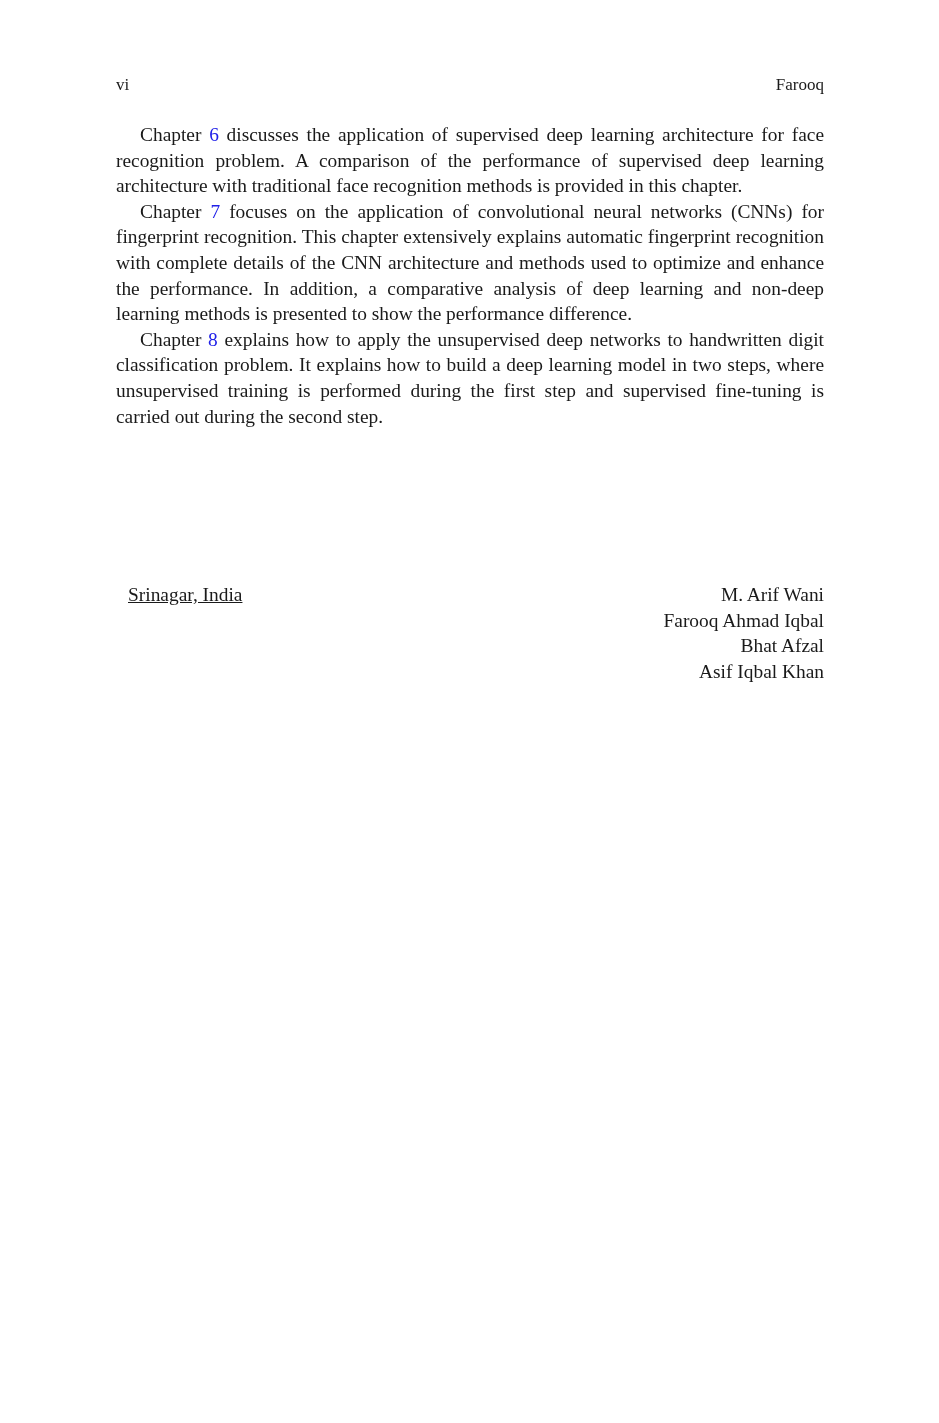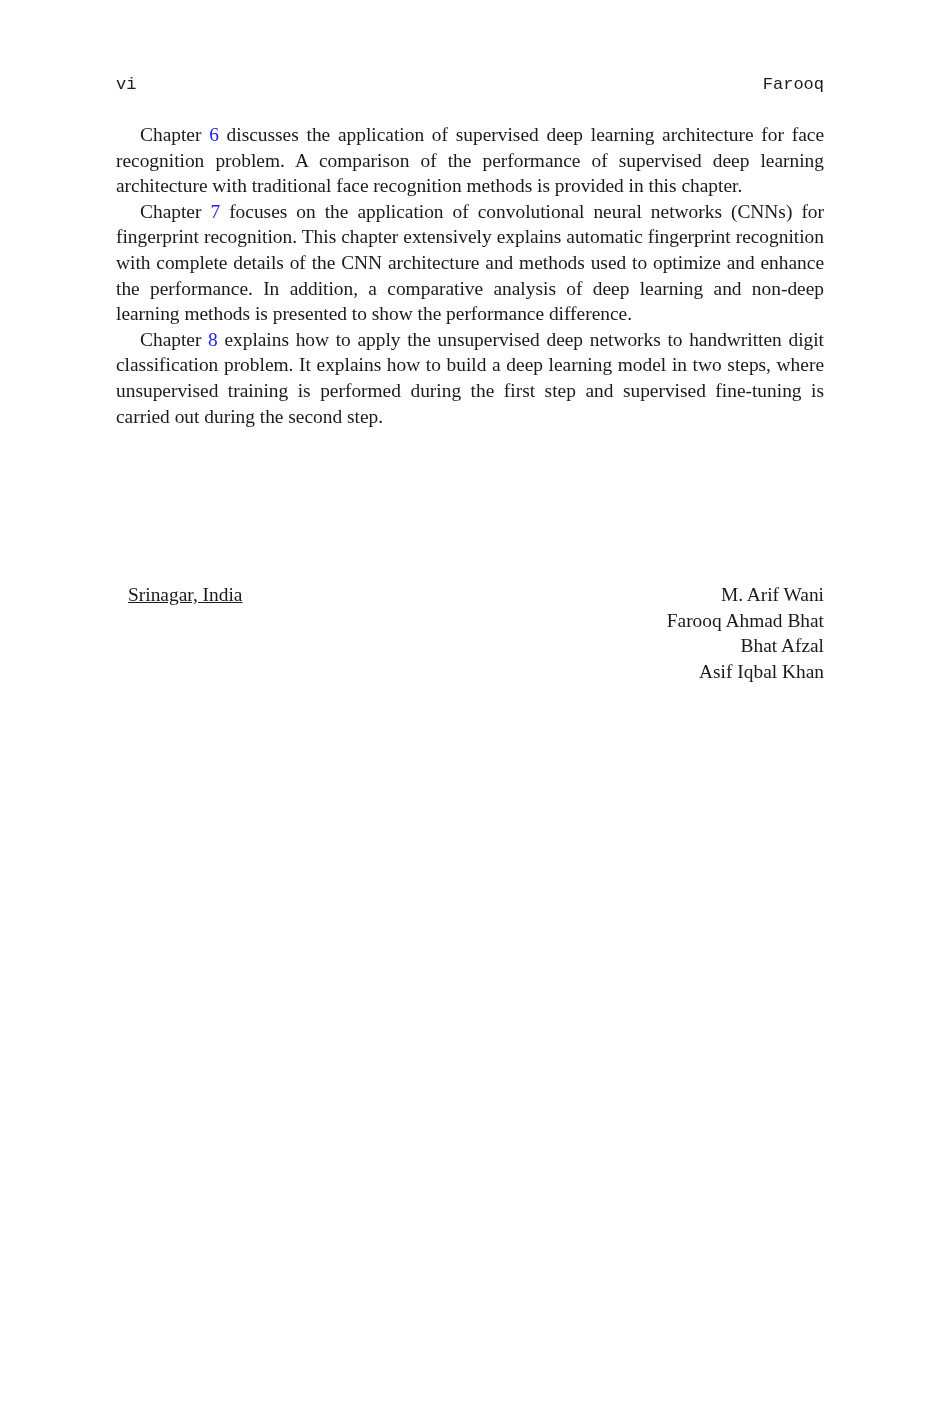--- a/index.html
+++ b/index.html
@@ -22,21 +22,20 @@
       width: 708px;
     }
     .running-head {
       position: absolute;
       top: 74px;
       left: 0;
       width: 708px;
       height: 22px;
       font-size: 17px;
       line-height: 22px;
-      font-family: Liberation Mono, monospace;
     }
     .running-head .page-num {
       position: absolute;
       left: 0;
       top: 0;
     }
     .running-head .section-title {
       position: absolute;
       right: 0;
       top: 0;
@@ -96,19 +95,19 @@
   <div class="body-text">
     <p><span>Chapter </span><a class="chapter-link">6</a><span> discusses the application of supervised deep learning architecture for face recognition problem. A comparison of the performance of supervised deep learning architecture with traditional face recognition methods is provided in this chapter.</span></p>
     <p><span>Chapter </span><a class="chapter-link">7</a><span> focuses on the application of convolutional neural networks (CNNs) for fingerprint recognition. This chapter extensively explains automatic fingerprint recognition with complete details of the CNN architecture and methods used to optimize and enhance the performance. In addition, a comparative analysis of deep learning and non-deep learning methods is presented to show the performance difference.</span></p>
     <p><span>Chapter </span><a class="chapter-link">8</a><span> explains how to apply the unsupervised deep networks to handwritten digit classification problem. It explains how to build a deep learning model in two steps, where unsupervised training is performed during the first step and supervised fine-tuning is carried out during the second step.</span></p>
   </div>
 
   <div class="signature">
     <div class="place">Srinagar, India</div>
     <div class="authors">
       <div>M. Arif Wani</div>
-      <div>Farooq Ahmad Bhat</div>
+      <div>Farooq Ahmad Iqbal</div>
       <div>Bhat Afzal</div>
       <div>Asif Iqbal Khan</div>
     </div>
   </div>
 
 </div>
 
 </body></html>

